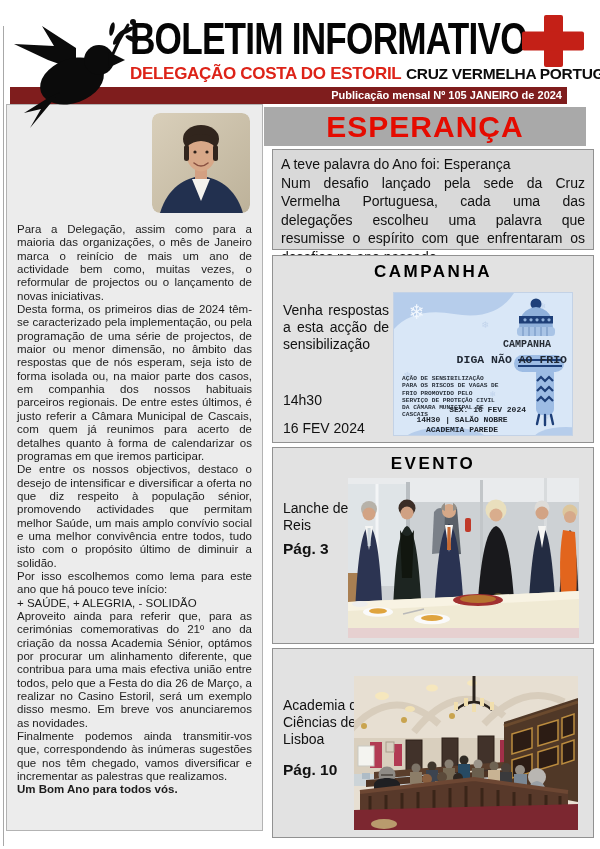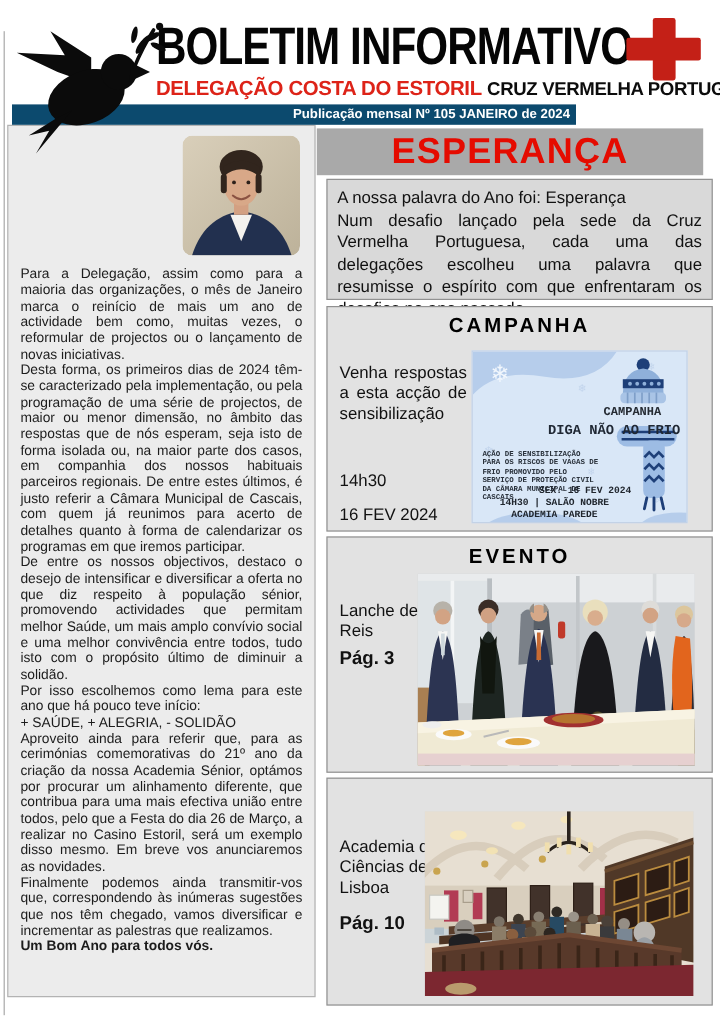--- a/index.html
+++ b/index.html
@@ -9,21 +9,21 @@
   
   .page-edge { left:3px; top:26px; width:1px; height:820px; background:#a8a8a8; }
 
   
   .dove { left:2px; top:14px; z-index:5; }
   .masthead-title { left:130px; top:17px; font-weight:bold; font-size:44px; letter-spacing:-1px; color:#050505; white-space:nowrap; transform:scaleX(0.80); transform-origin:0 0; line-height:1; }
   .masthead-sub { left:130px; top:64px; width:464px; text-align:right; white-space:nowrap; }
   .sub-red { color:#dd2318; font-weight:bold; font-size:17px; letter-spacing:-0.3px; }
   .sub-black { color:#0c0c0c; font-weight:bold; font-size:15.5px; letter-spacing:-0.3px; }
   .redcross { left:521px; top:14px; }
-  .redbar { left:10px; top:87px; width:470px; height:17px; background:#0c4a6e; z-index:2; }
+  .redbar { left:10px; top:87px; width:557px; height:17px; background:#7f1d1d; z-index:2; }
   .pub-info { position:absolute; right:5px; top:0; height:17px; line-height:17px; color:#ffffff; font-size:11px; font-weight:bold; }
 
   
   .leftcol { left:6px; top:104px; width:257px; height:727px; background:#ececec; border:1px solid #b3b3b3; }
   .ed-labels { position:absolute; left:8px; top:62px; width:136px; text-align:center; }
   .ed-label { font-size:11px; font-weight:bold; letter-spacing:0.4px; color:#111; }
   .ed-byline { font-size:11px; font-weight:bold; font-style:italic; color:#222; margin-top:8px; }
   .portrait { position:absolute; right:12px; top:8px; border-radius:8px; }
   .ed-body { position:absolute; left:10px; right:10px; top:118px; font-size:11.5px; line-height:13.35px; text-align:justify; color:#1c1c1c; }
   .ed-body p { margin:0; }
@@ -133,21 +133,21 @@
     <p>Finalmente podemos ainda transmitir-vos que, correspondendo às inúmeras sugestões que nos têm chegado, vamos diversificar e incrementar as palestras que realizamos.</p>
     <p class="ed-closing">Um Bom Ano para todos vós.</p>
   </div>
 </div>
 
 <div class="abs banner">
   <span class="banner-title">ESPERANÇA</span>
 </div>
 
 <div class="abs introbox">
-  <p>A nossa palavra do Ano foi: Esperança</p>
+  <p>A teve palavra do Ano foi: Esperança</p>
   <p>Num desafio lançado pela sede da Cruz Vermelha Portuguesa, cada uma das delegações escolheu uma palavra que resumisse o espírito com que enfrentaram os desafios no ano passado.</p>
 </div>
 
 <div class="abs rbox campanha">
   <div class="section-title">CAMPANHA</div>
   <div class="camp-invite">Venha respostas a esta acção de sensibilização</div>
   <div class="camp-date">16 FEV 2024</div>
   <div class="camp-time">14h30</div>
 
   <div class="poster">

